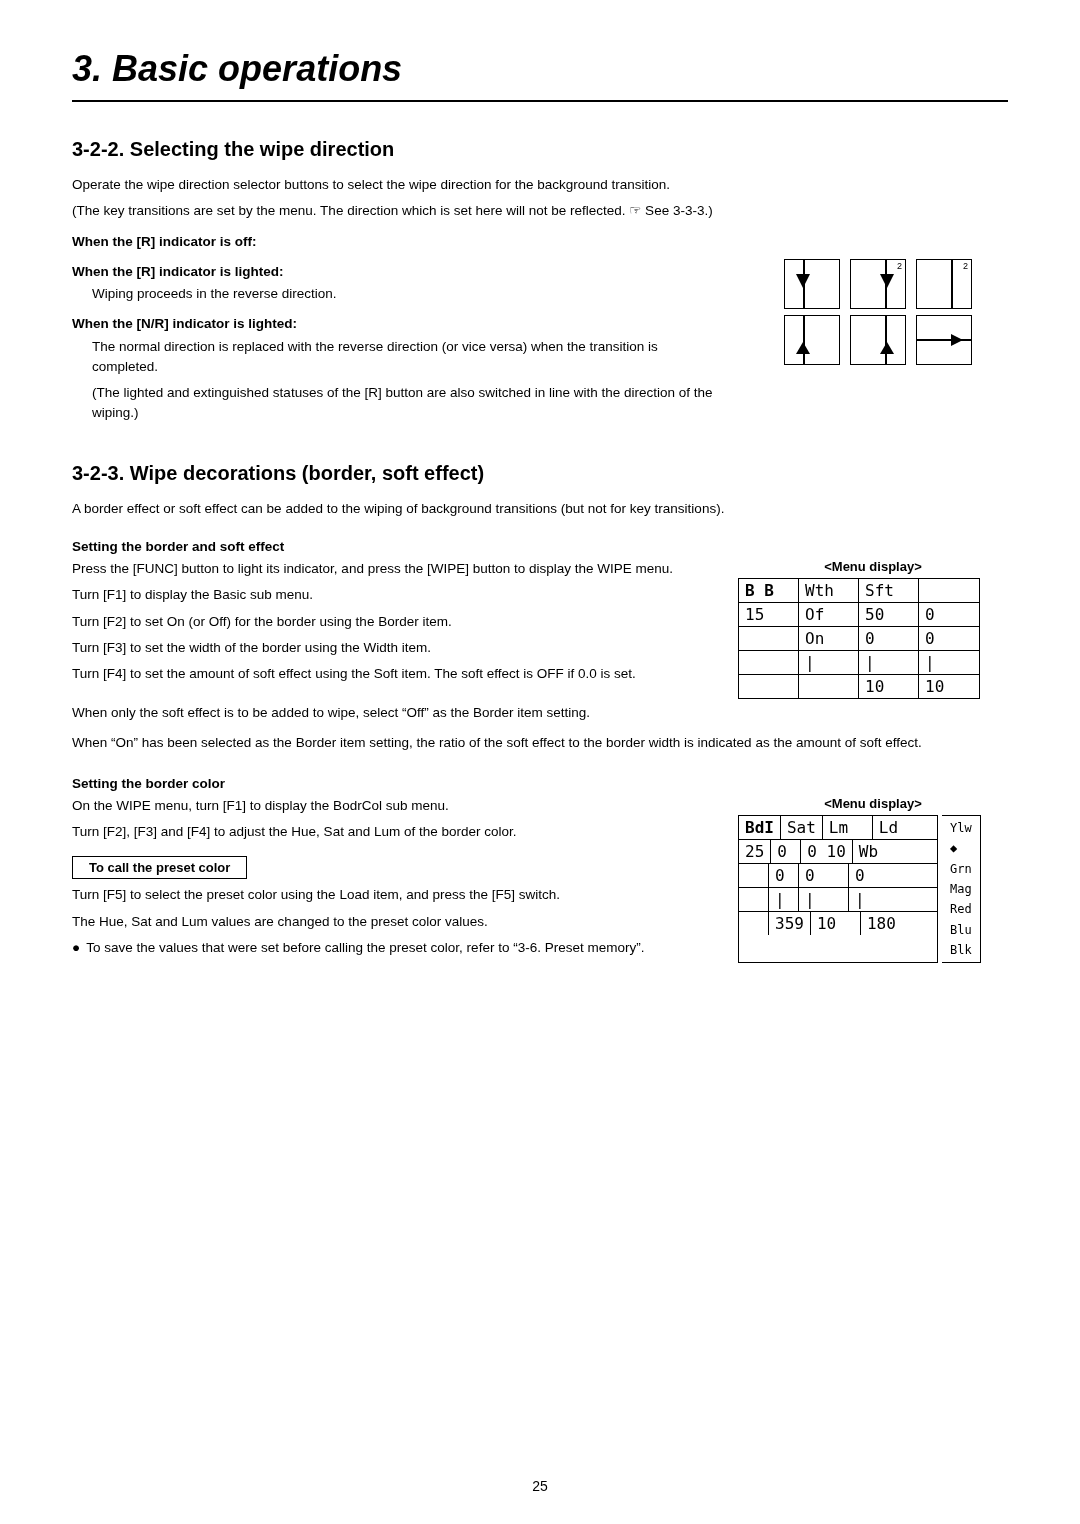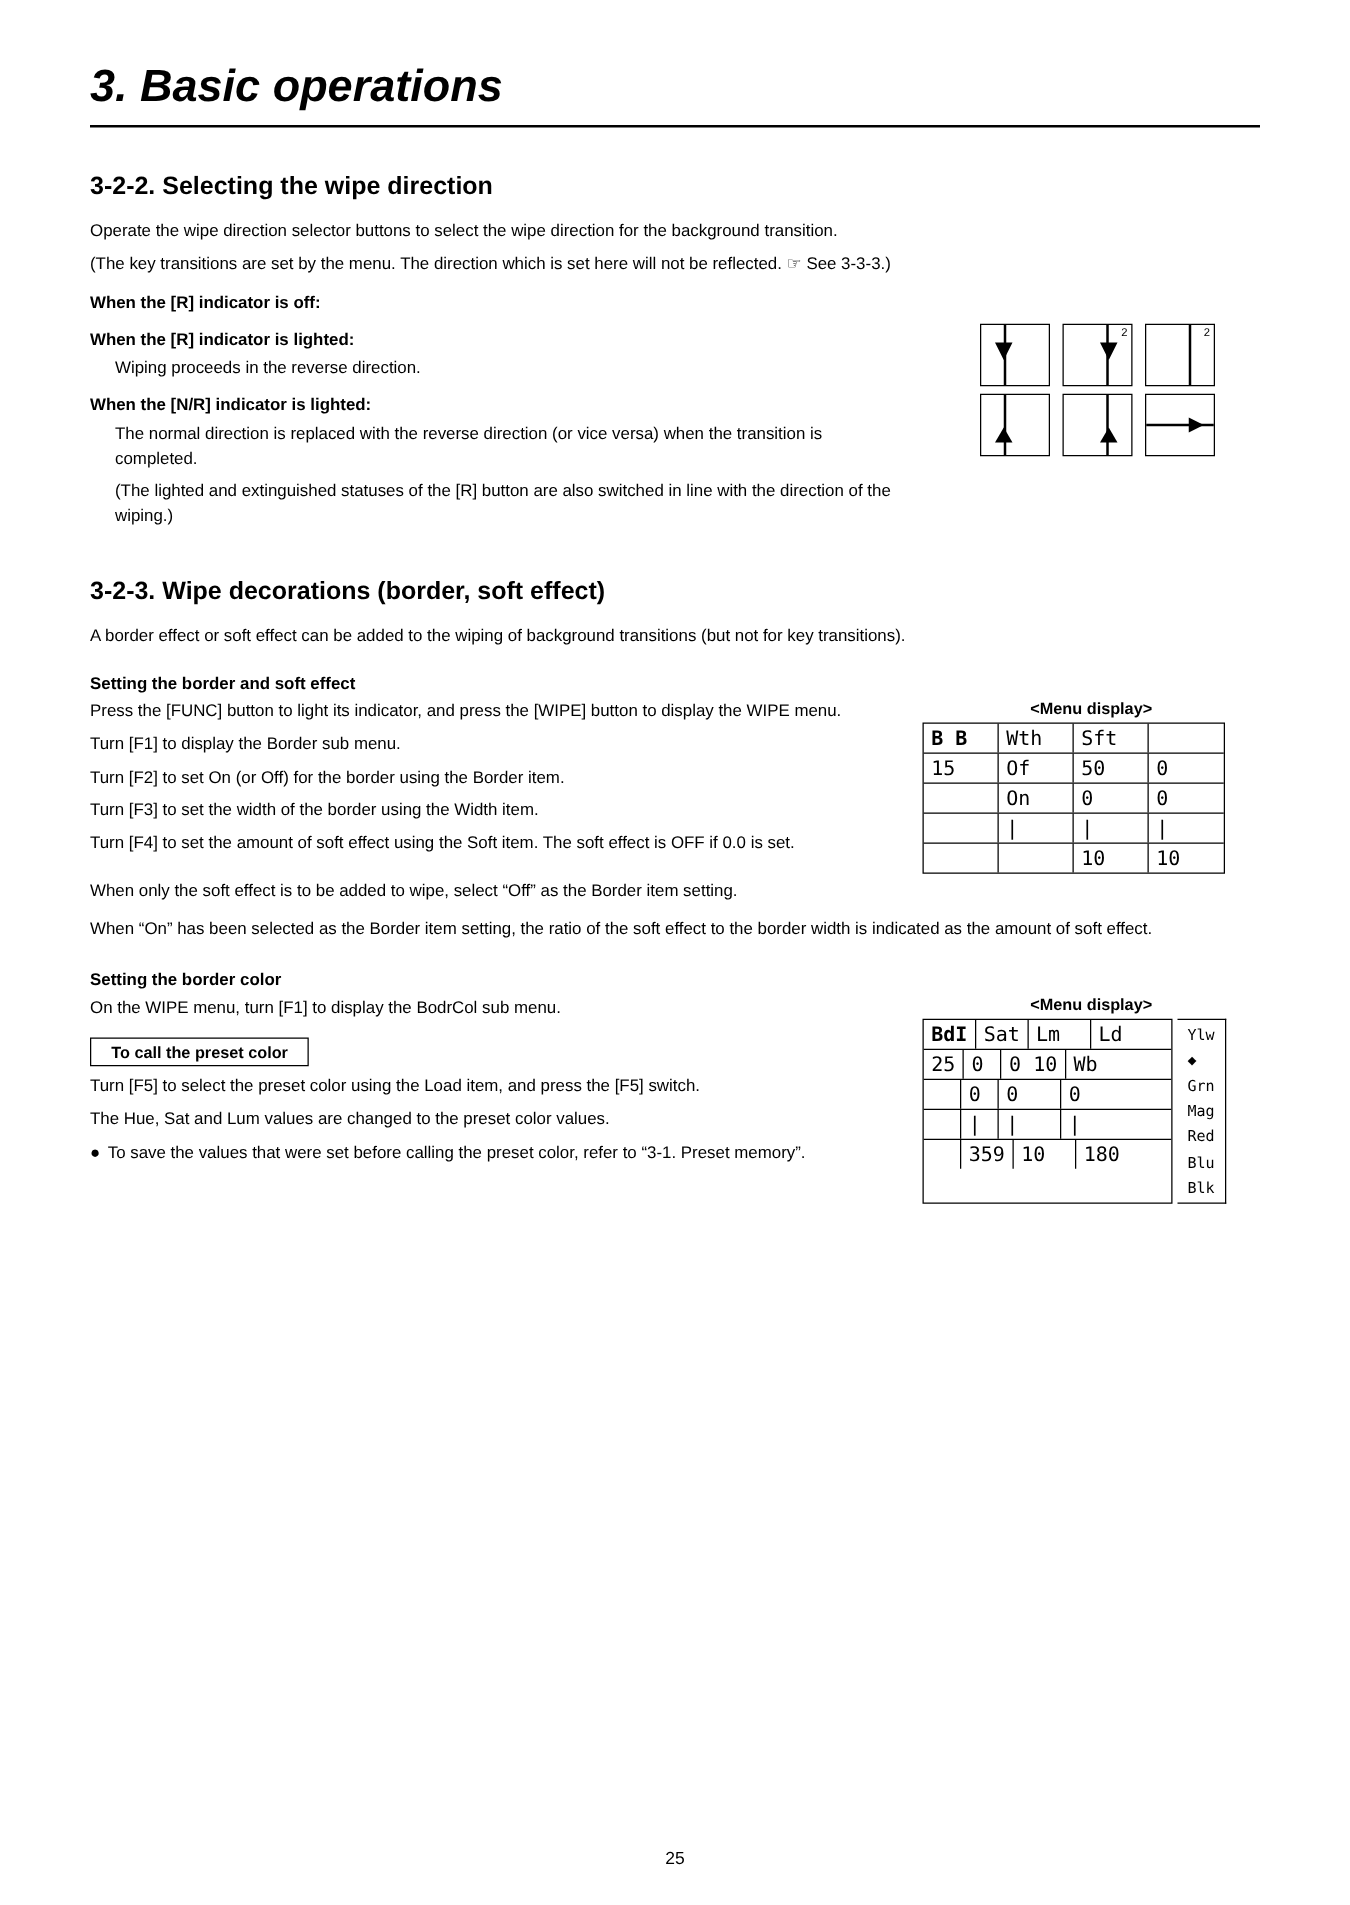--- a/index.html
+++ b/index.html
@@ -176,21 +176,21 @@
 
 <div class="section">
   <h2 class="section-title">3-2-3. Wipe decorations (border, soft effect)</h2>
   <p>A border effect or soft effect can be added to the wiping of background transitions (but not for key transitions).</p>
 
   <div style="margin-top:18px;">
     <p class="sub-heading">Setting the border and soft effect</p>
     <div class="two-col" style="align-items:flex-start;">
       <div class="text-col">
         <p>Press the [FUNC] button to light its indicator, and press the [WIPE] button to display the WIPE menu.</p>
-        <p style="margin-top:4px;">Turn [F1] to display the Border sub menu.</p>
+        <p style="margin-top:4px;">Turn [F1] to display the Basic sub menu.</p>
         <p style="margin-top:4px;">Turn [F2] to set On (or Off) for the border using the Border item.</p>
         <p style="margin-top:4px;">Turn [F3] to set the width of the border using the Width item.</p>
         <p style="margin-top:4px;">Turn [F4] to set the amount of soft effect using the Soft item. The soft effect is OFF if 0.0 is set.</p>
       </div>
       <div class="right-menu-col">
         <div class="menu-display-label">&lt;Menu display&gt;</div>
         <div class="menu-box">
           <div class="menu-row">
             <div class="menu-cell wide" style="font-weight:bold;">B B</div>
             <div class="menu-cell wide">Wth</div>
@@ -226,29 +226,30 @@
     </div>
     <p style="margin-top:4px;">When only the soft effect is to be added to wipe, select “Off” as the Border item setting.</p>
     <p style="margin-top:10px;">When “On” has been selected as the Border item setting, the ratio of the soft effect to the border width is indicated as the amount of soft effect.</p>
   </div>
 
   <div style="margin-top:20px;">
     <p class="sub-heading">Setting the border color</p>
     <div class="two-col" style="align-items:flex-start;">
       <div class="text-col">
         <p>On the WIPE menu, turn [F1] to display the BodrCol sub menu.</p>
+        <p style="margin-top:4px;">Turn [F2], [F3] and [F4] to adjust the Hue, Sat and Lum of the border color.</p>
 
         <div class="box-label">To call the preset color</div>
 
         <p>Turn [F5] to select the preset color using the Load item, and press the [F5] switch.</p>
         <p style="margin-top:4px;">The Hue, Sat and Lum values are changed to the preset color values.</p>
 
         <div class="bullet" style="margin-top:8px;">
           <span class="bullet-dot">●</span>
-          <span>To save the values that were set before calling the preset color, refer to “3-1. Preset memory”.</span>
+          <span>To save the values that were set before calling the preset color, refer to “3-6. Preset memory”.</span>
         </div>
       </div>
       <div class="right-menu-col">
         <div class="menu-display-label">&lt;Menu display&gt;</div>
         <div style="display:flex; gap:0;">
           <div class="menu-box" style="min-width:200px;">
             <div class="menu-row">
               <div class="menu-cell" style="font-weight:bold;min-width:30px;">BdI</div>
               <div class="menu-cell" style="min-width:30px;">Sat</div>
               <div class="menu-cell" style="min-width:50px;">Lm</div>

